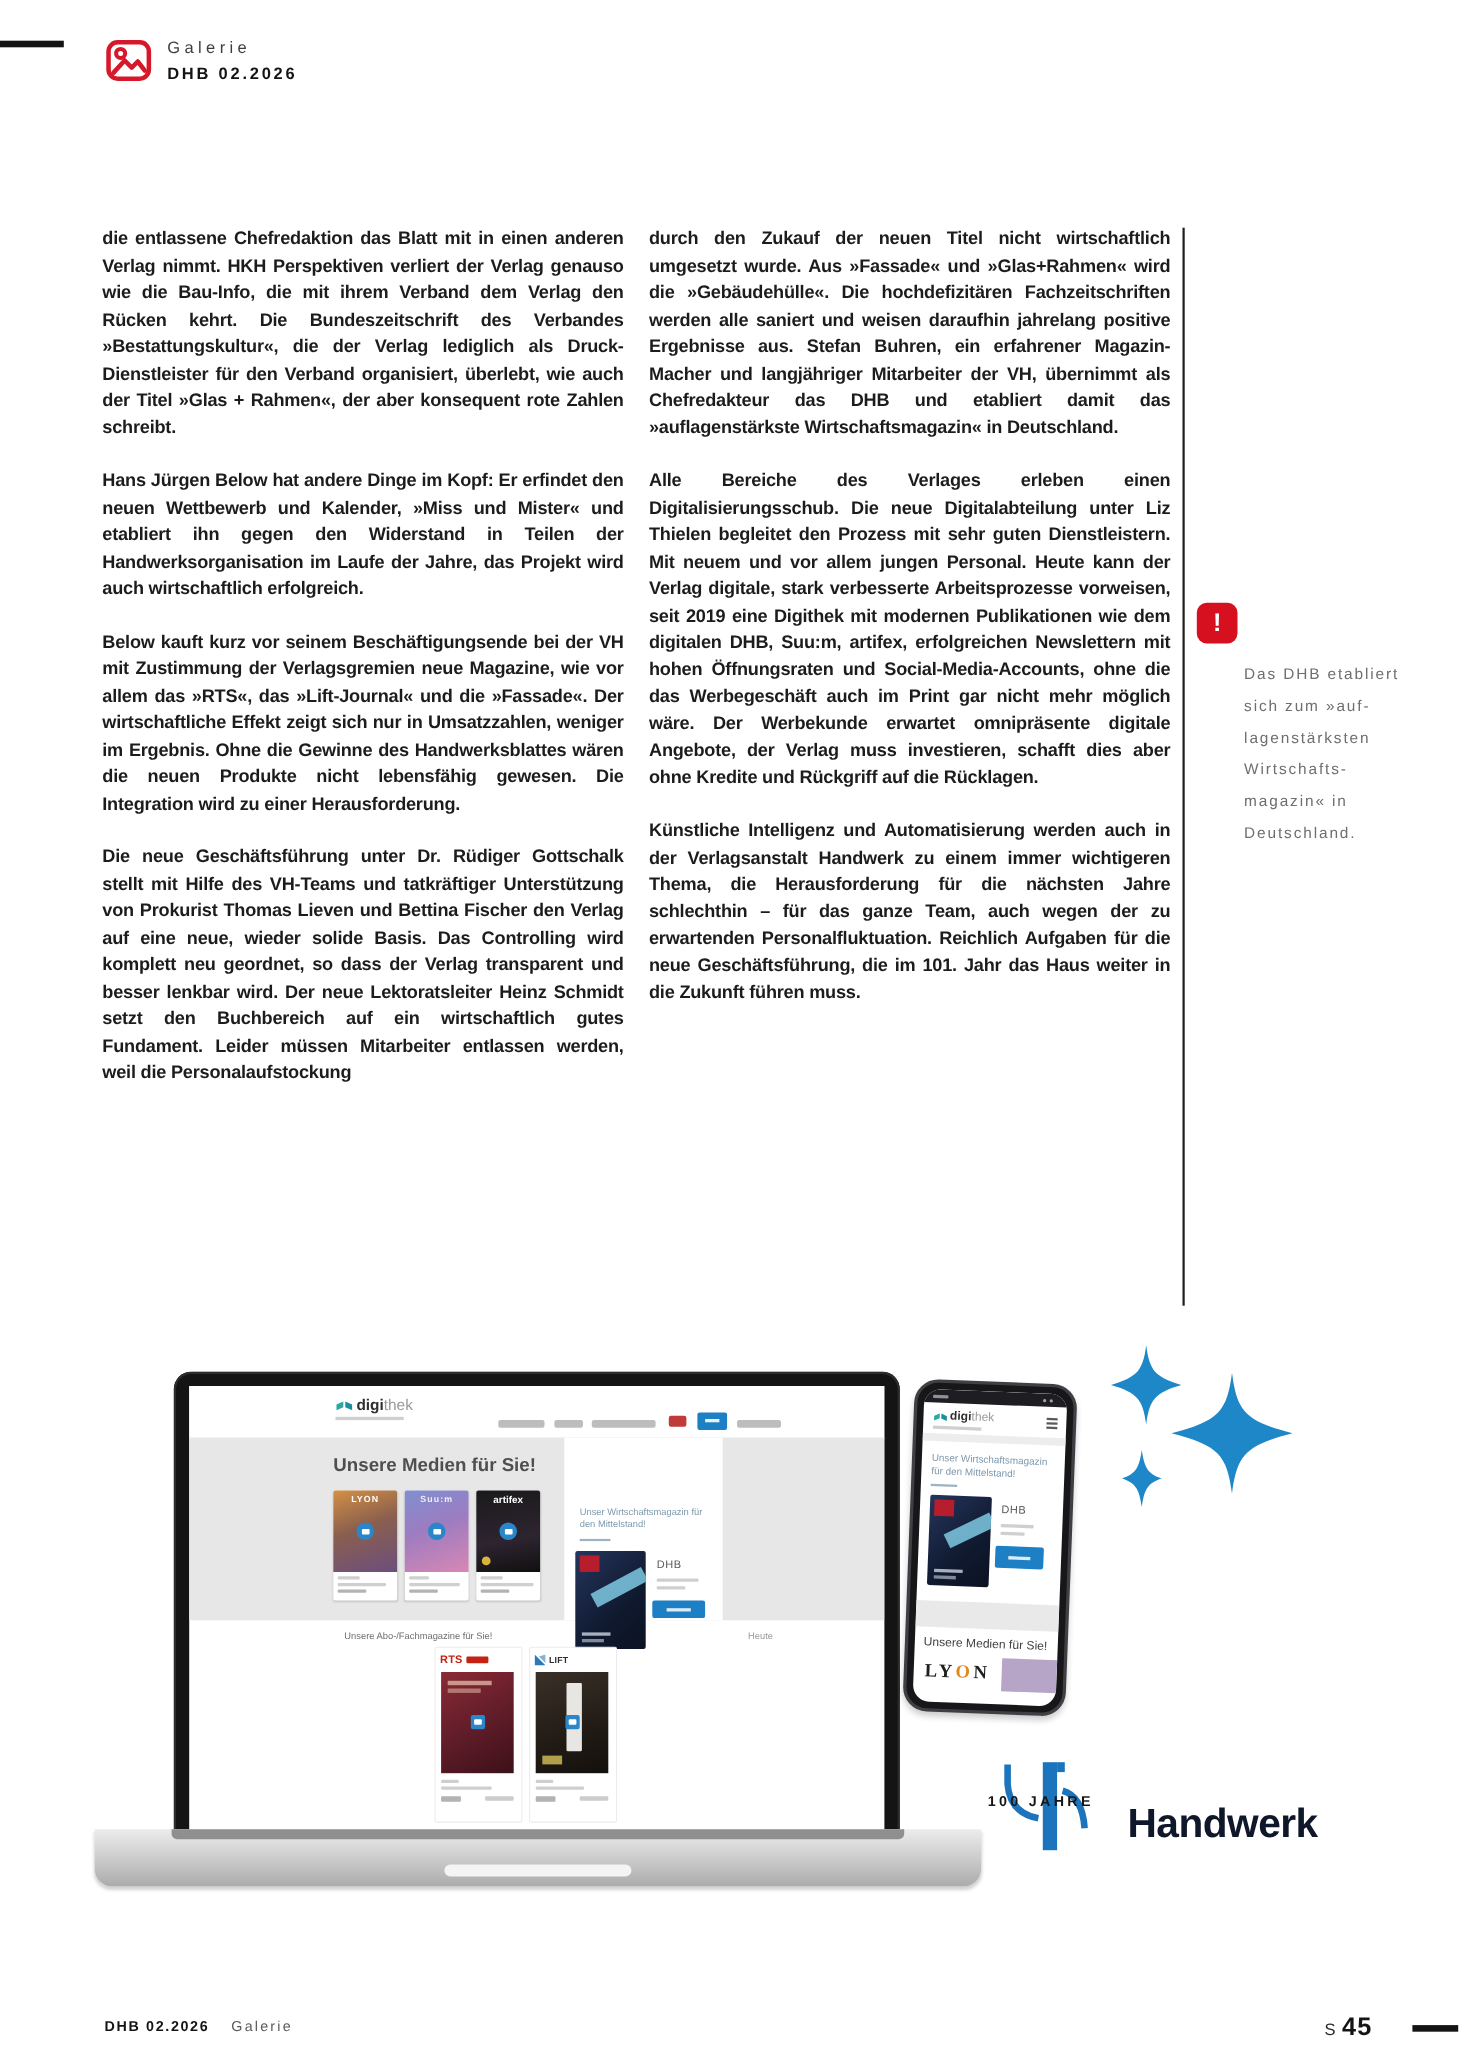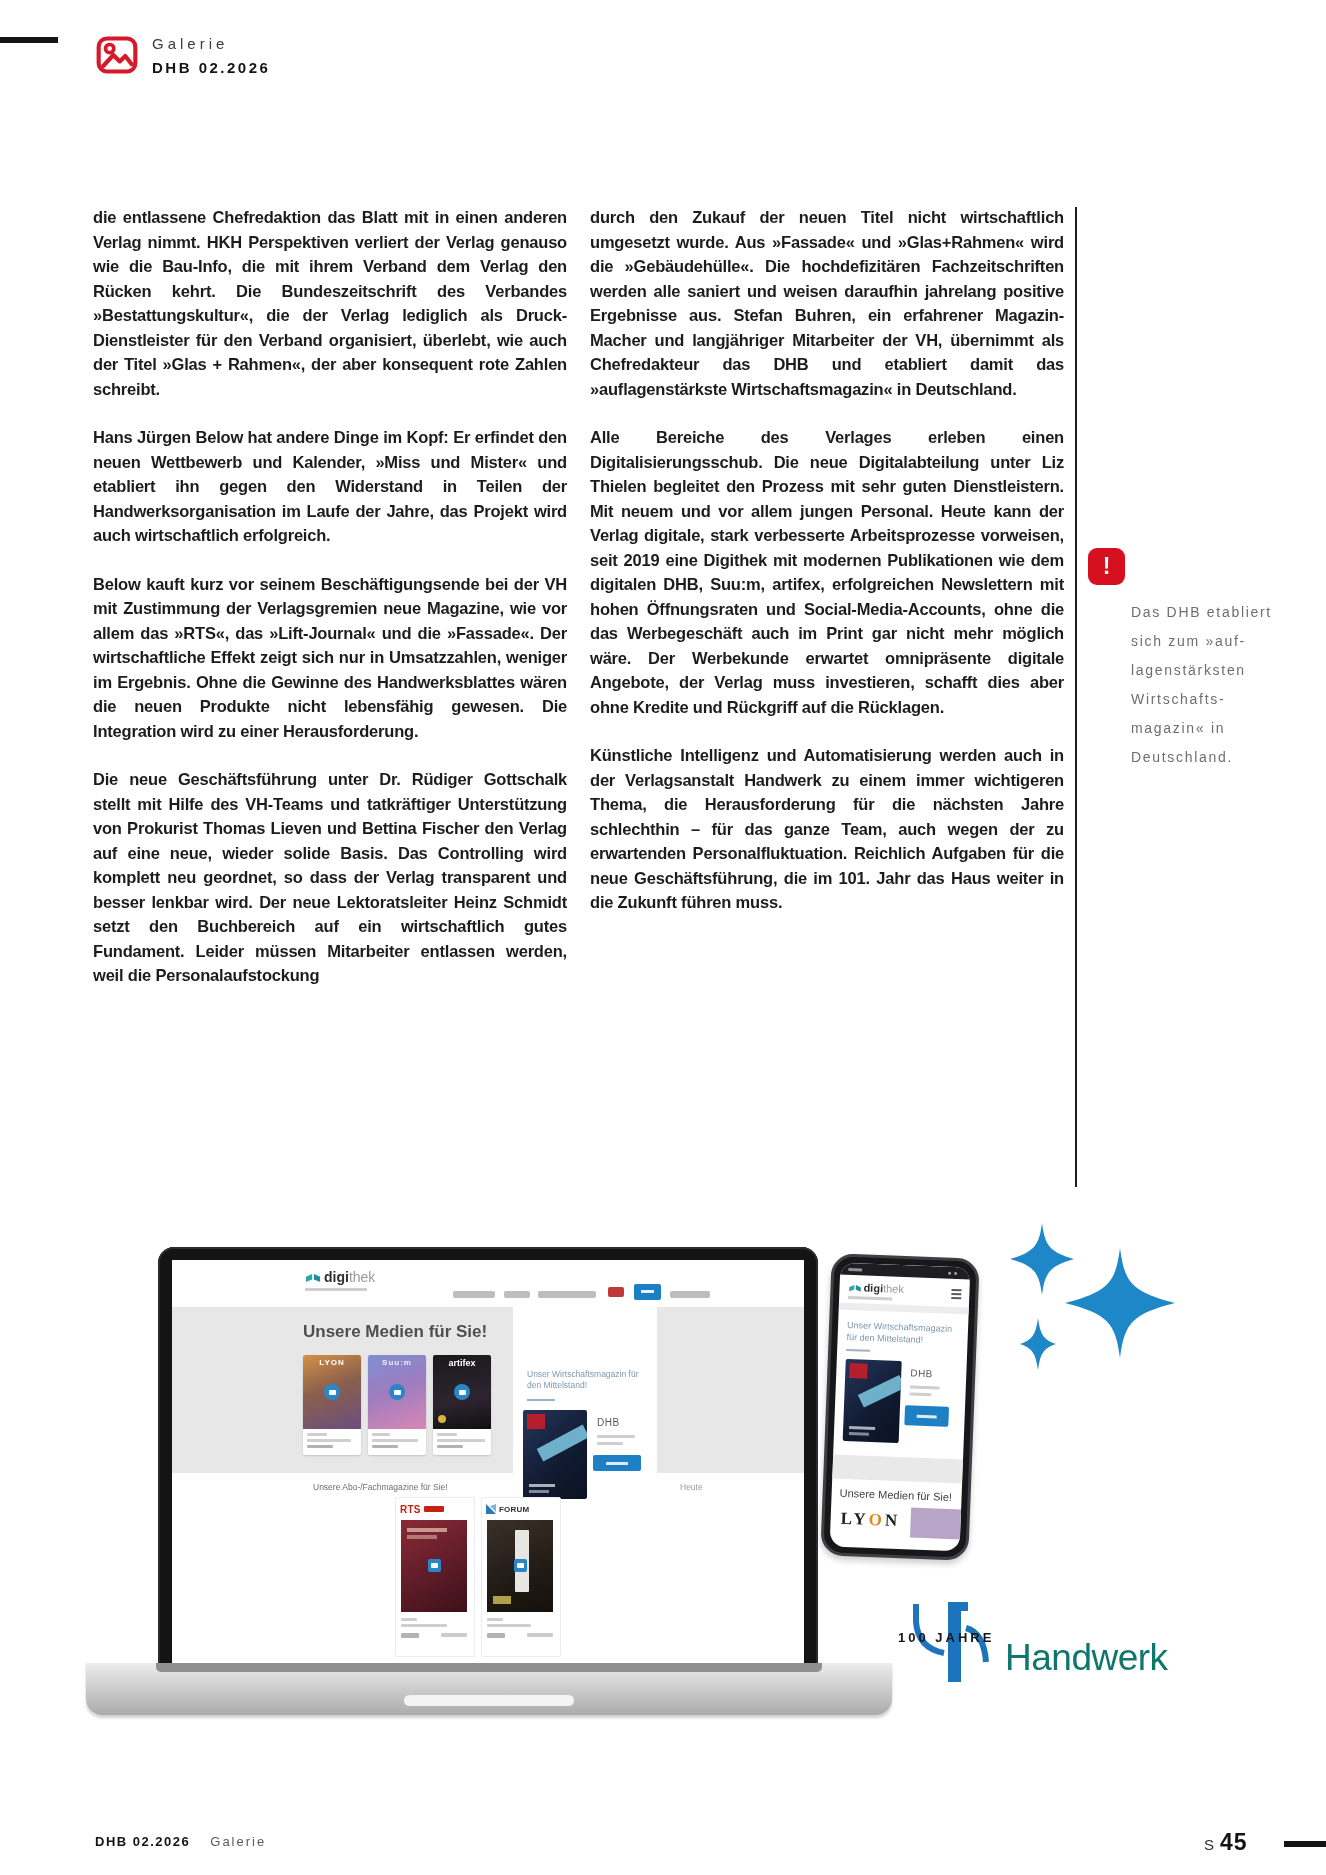--- a/index.html
+++ b/index.html
@@ -109,21 +109,21 @@
           font-size:17px;letter-spacing:3px;color:#1f1f1f;}
   .p-lyon .o{color:#e08a1e;}
   .p-purple{position:absolute;left:80px;top:242px;width:50px;height:30px;background:#b7a5c8;}
   
   .sparkles{position:absolute;left:1000px;top:1215px;}
   .brand{position:absolute;left:885px;top:1598px;width:410px;height:92px;margin-left:13px;}
   .brand-mark{position:absolute;left:8px;top:2px;}
   .brand-years{position:absolute;left:0;top:32px;font-size:13px;font-weight:bold;letter-spacing:3px;color:#161616;}
   .brand-line1{position:absolute;left:117px;top:4px;font-size:37px;font-weight:bold;color:#9c9c9c;
                letter-spacing:-0.5px;font-stretch:condensed;}
-  .brand-line2{position:absolute;left:107px;top:39px;font-size:37px;font-weight:normal;color:#0f766e;
+  .brand-line2{position:absolute;left:127px;top:39px;font-size:37px;font-weight:bold;color:#0f172a;
                letter-spacing:-0.5px;font-stretch:condensed;}
   
   .footer-left{position:absolute;left:95px;top:1834px;display:flex;align-items:baseline;gap:20px;}
   .footer-issue{font-size:13px;font-weight:bold;letter-spacing:1.5px;color:#141414;}
   .footer-section{font-size:13px;letter-spacing:2px;color:#5a5a5a;}
   .footer-page{position:absolute;left:1204px;top:1829px;display:flex;align-items:baseline;gap:6px;}
   .footer-s{font-size:15px;color:#2a2a2a;}
   .footer-num{font-size:23px;font-weight:bold;color:#141414;letter-spacing:1px;}
   .bottom-dash{position:absolute;left:1284px;top:1841px;width:42px;height:6px;background:#141414;}
 </style>
@@ -275,21 +275,21 @@
               <div class="p2"></div>
             </div>
           </div>
       </div>
       <div class="card-bot" style="left:309px;">
         <div class="logo-strip">
           <svg width="10" height="10" viewBox="0 0 10 10">
             <path d="M0 10 L0 0 L10 10 Z" fill="#2a7ab8"></path>
               <path d="M10 0 L10 8 L4 2 Z" fill="#7fb3d8"></path>
             </svg>
-          <div class="logo-txt" style="color:#2e2e2e;">FORUM</div>
+          <div class="logo-txt" style="color:#2e2e2e;">LIFT</div>
           </div>
         <div class="photo" style="background:linear-gradient(160deg,#3a3028 0%,#211b15 60%,#14100c 100%);">
           <div style="position:absolute;left:28px;top:10px;width:14px;height:62px;background:#e8e6e2;border-radius:1px;"></div>
           <div style="position:absolute;left:6px;bottom:8px;width:18px;height:8px;background:#d8c25a;opacity:.8;"></div>
           <div class="blue-sq">
               <i></i>
             </div>
           </div>
         <div class="foot">
             <div class="mini-bar" style="width:16px;"></div>

